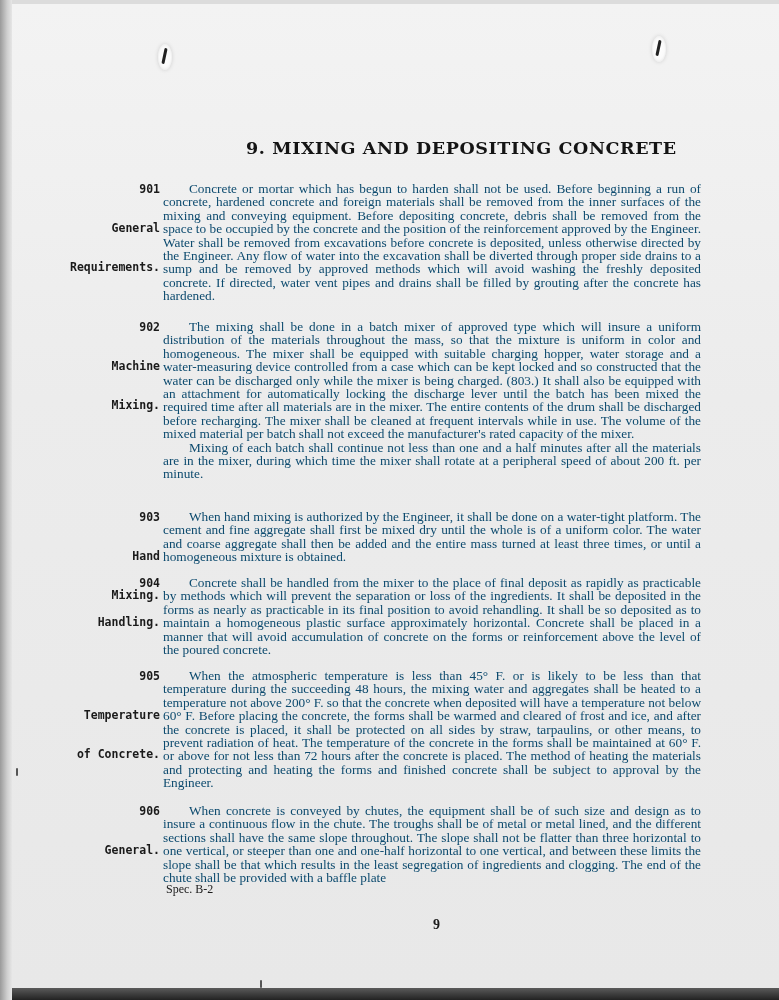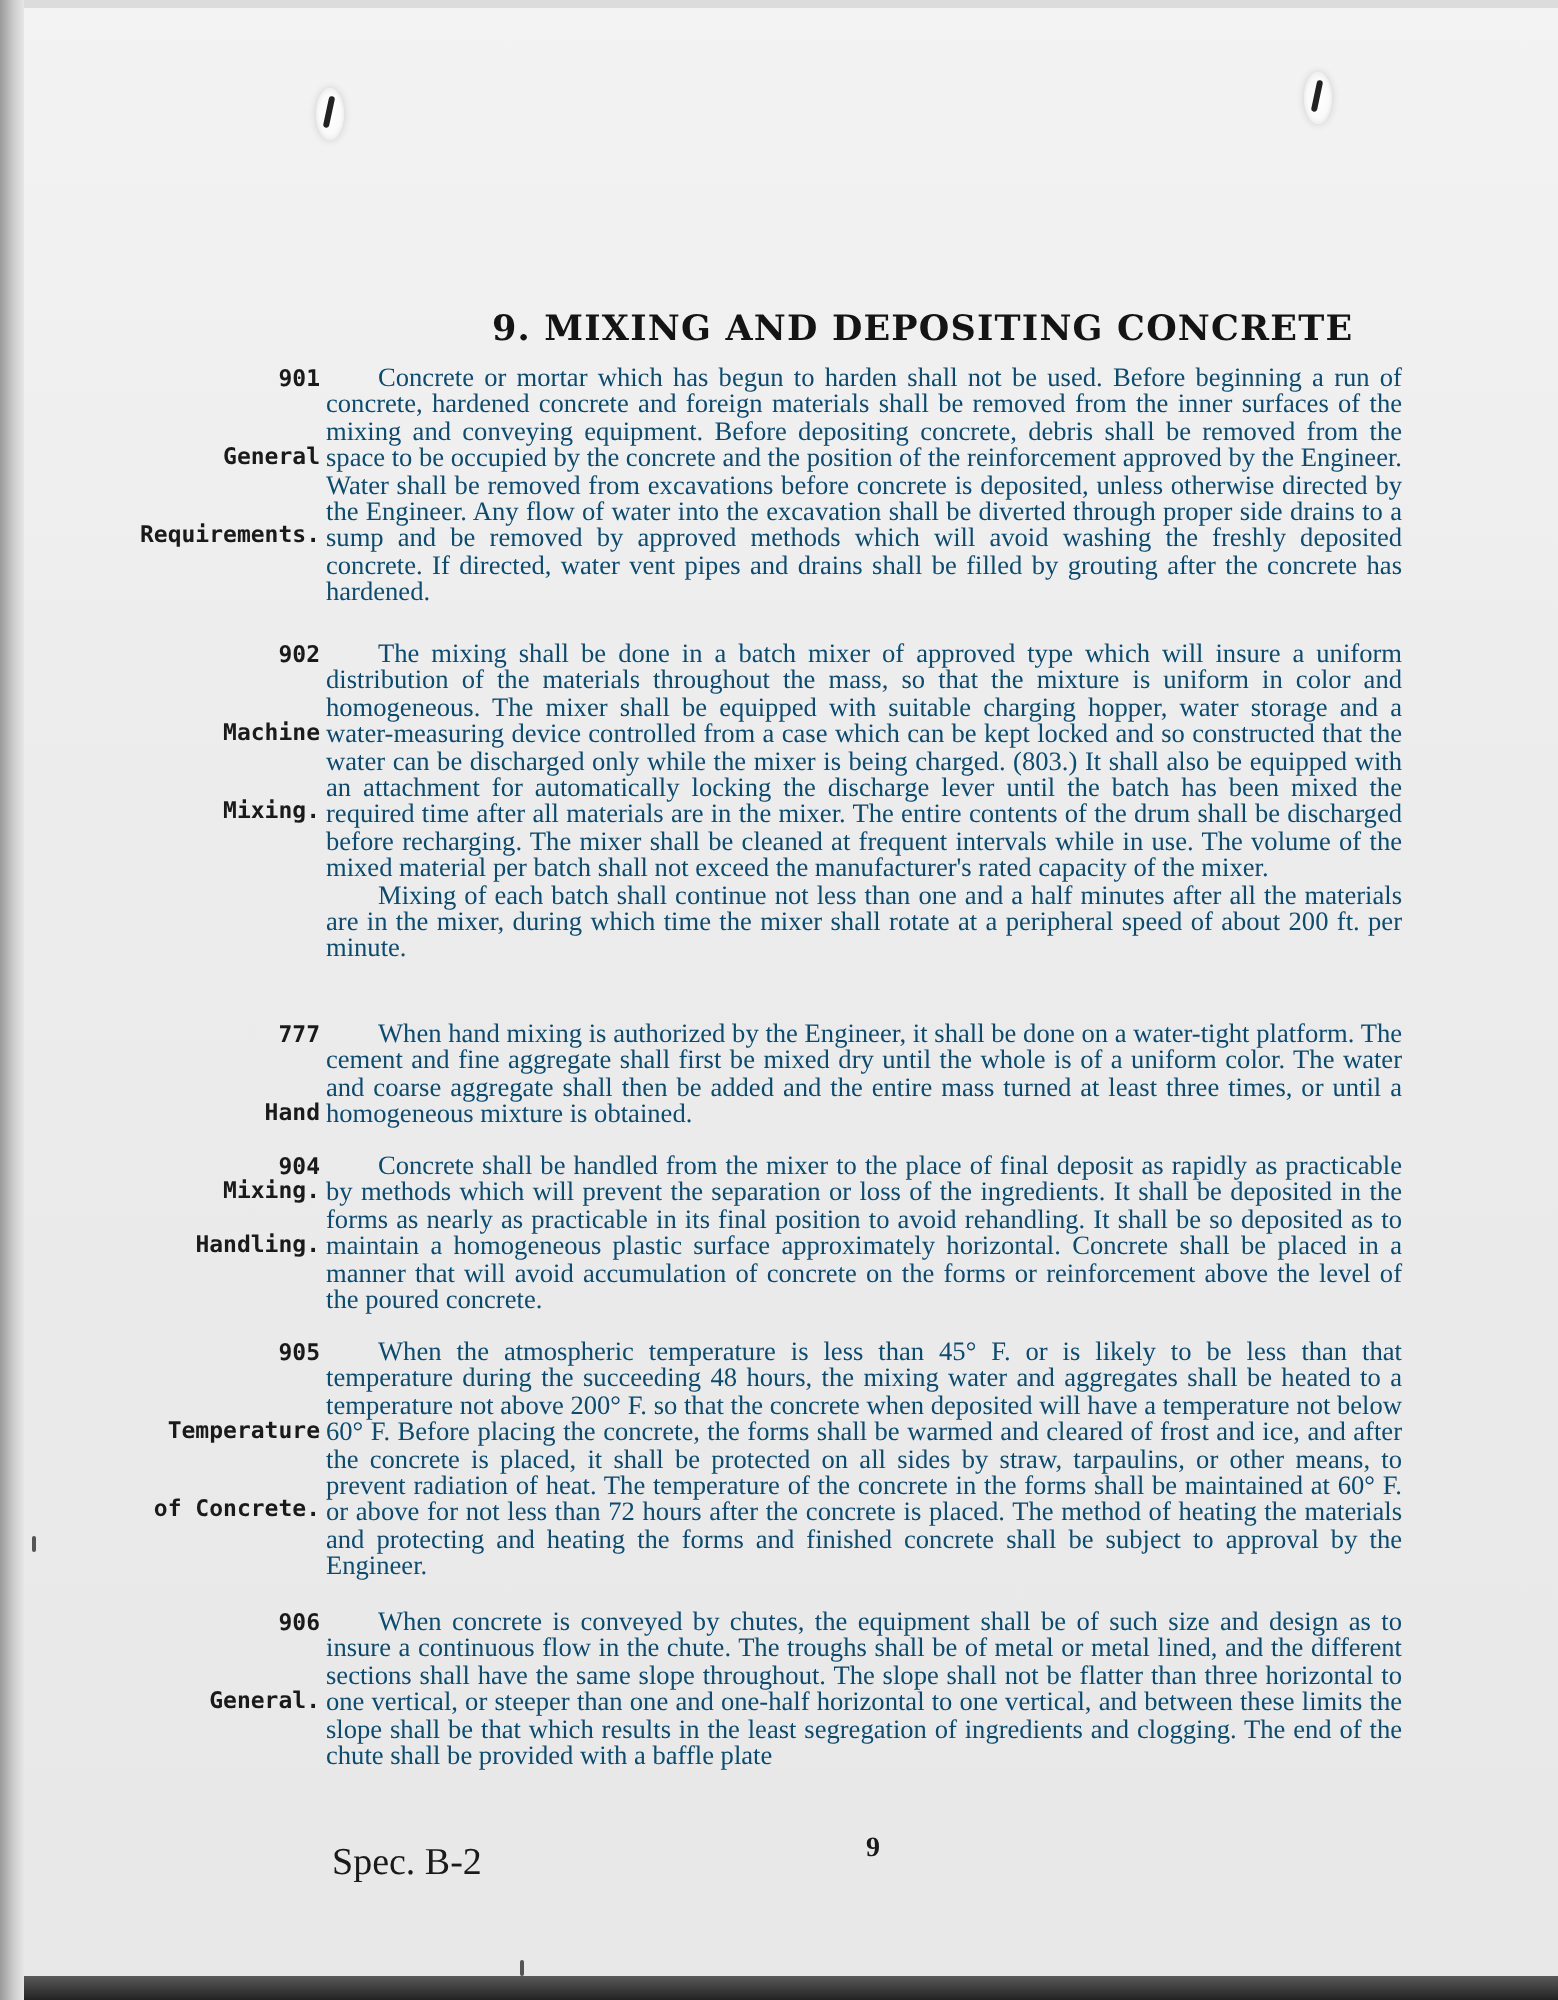--- a/index.html
+++ b/index.html
@@ -57,21 +57,21 @@
       background: #222;
       transform: rotate(12deg);
       border-radius: 2px;
     }
     .hole-left { left: 146px; top: 40px; }
     .hole-right { left: 640px; top: 32px; }
 
     .title {
       position: absolute;
       left: 246px;
-      top: 155px;
+      top: 138px;
       font-family: "DejaVu Serif", "Liberation Serif", serif;
       font-weight: bold;
       font-size: 17.5px;
       letter-spacing: 0.6px;
       color: #141414;
       white-space: nowrap;
     }
 
     .section {
       position: absolute;
@@ -110,22 +110,22 @@
     .s901 { top: 182px; }
     .s902 { top: 320px; }
     .s903 { top: 510px; }
     .s904 { top: 576px; }
     .s905 { top: 669px; }
     .s906 { top: 804px; }
 
     .footer-spec {
       position: absolute;
       left: 166px;
-      top: 921px;
-      font-size: 19px;
+      top: 882px;
+      font-size: 12px;
       color: #1a1a1a;
     }
     .footer-page {
       position: absolute;
       left: 433px;
       top: 917px;
       font-size: 14px;
       font-weight: bold;
       color: #1a1a1a;
     }
@@ -169,21 +169,21 @@
     <span class="lab">Mixing.</span>
   </div>
   <div class="body">
     <p>The mixing shall be done in a batch mixer of approved type which will insure a uniform distribution of the materials throughout the mass, so that the mixture is uniform in color and homogeneous. The mixer shall be equipped with suitable charging hopper, water storage and a water-measuring device controlled from a case which can be kept locked and so constructed that the water can be discharged only while the mixer is being charged. (803.) It shall also be equipped with an attachment for automatically locking the discharge lever until the batch has been mixed the required time after all materials are in the mixer. The entire contents of the drum shall be discharged before recharging. The mixer shall be cleaned at frequent intervals while in use. The volume of the mixed material per batch shall not exceed the manufacturer's rated capacity of the mixer.</p>
     <p>Mixing of each batch shall continue not less than one and a half minutes after all the materials are in the mixer, during which time the mixer shall rotate at a peripheral speed of about 200 ft. per minute.</p>
   </div>
 </div>
 
 <div class="section s903">
   <div class="side">
-    <span class="num">777</span>
+    <span class="num">903</span>
     <span class="lab">Hand</span>
     <span class="lab">Mixing.</span>
   </div>
   <div class="body">
     <p>When hand mixing is authorized by the Engineer, it shall be done on a water-tight platform. The cement and fine aggregate shall first be mixed dry until the whole is of a uniform color. The water and coarse aggregate shall then be added and the entire mass turned at least three times, or until a homogeneous mixture is obtained.</p>
   </div>
 </div>
 
 <div class="section s904">
   <div class="side">

